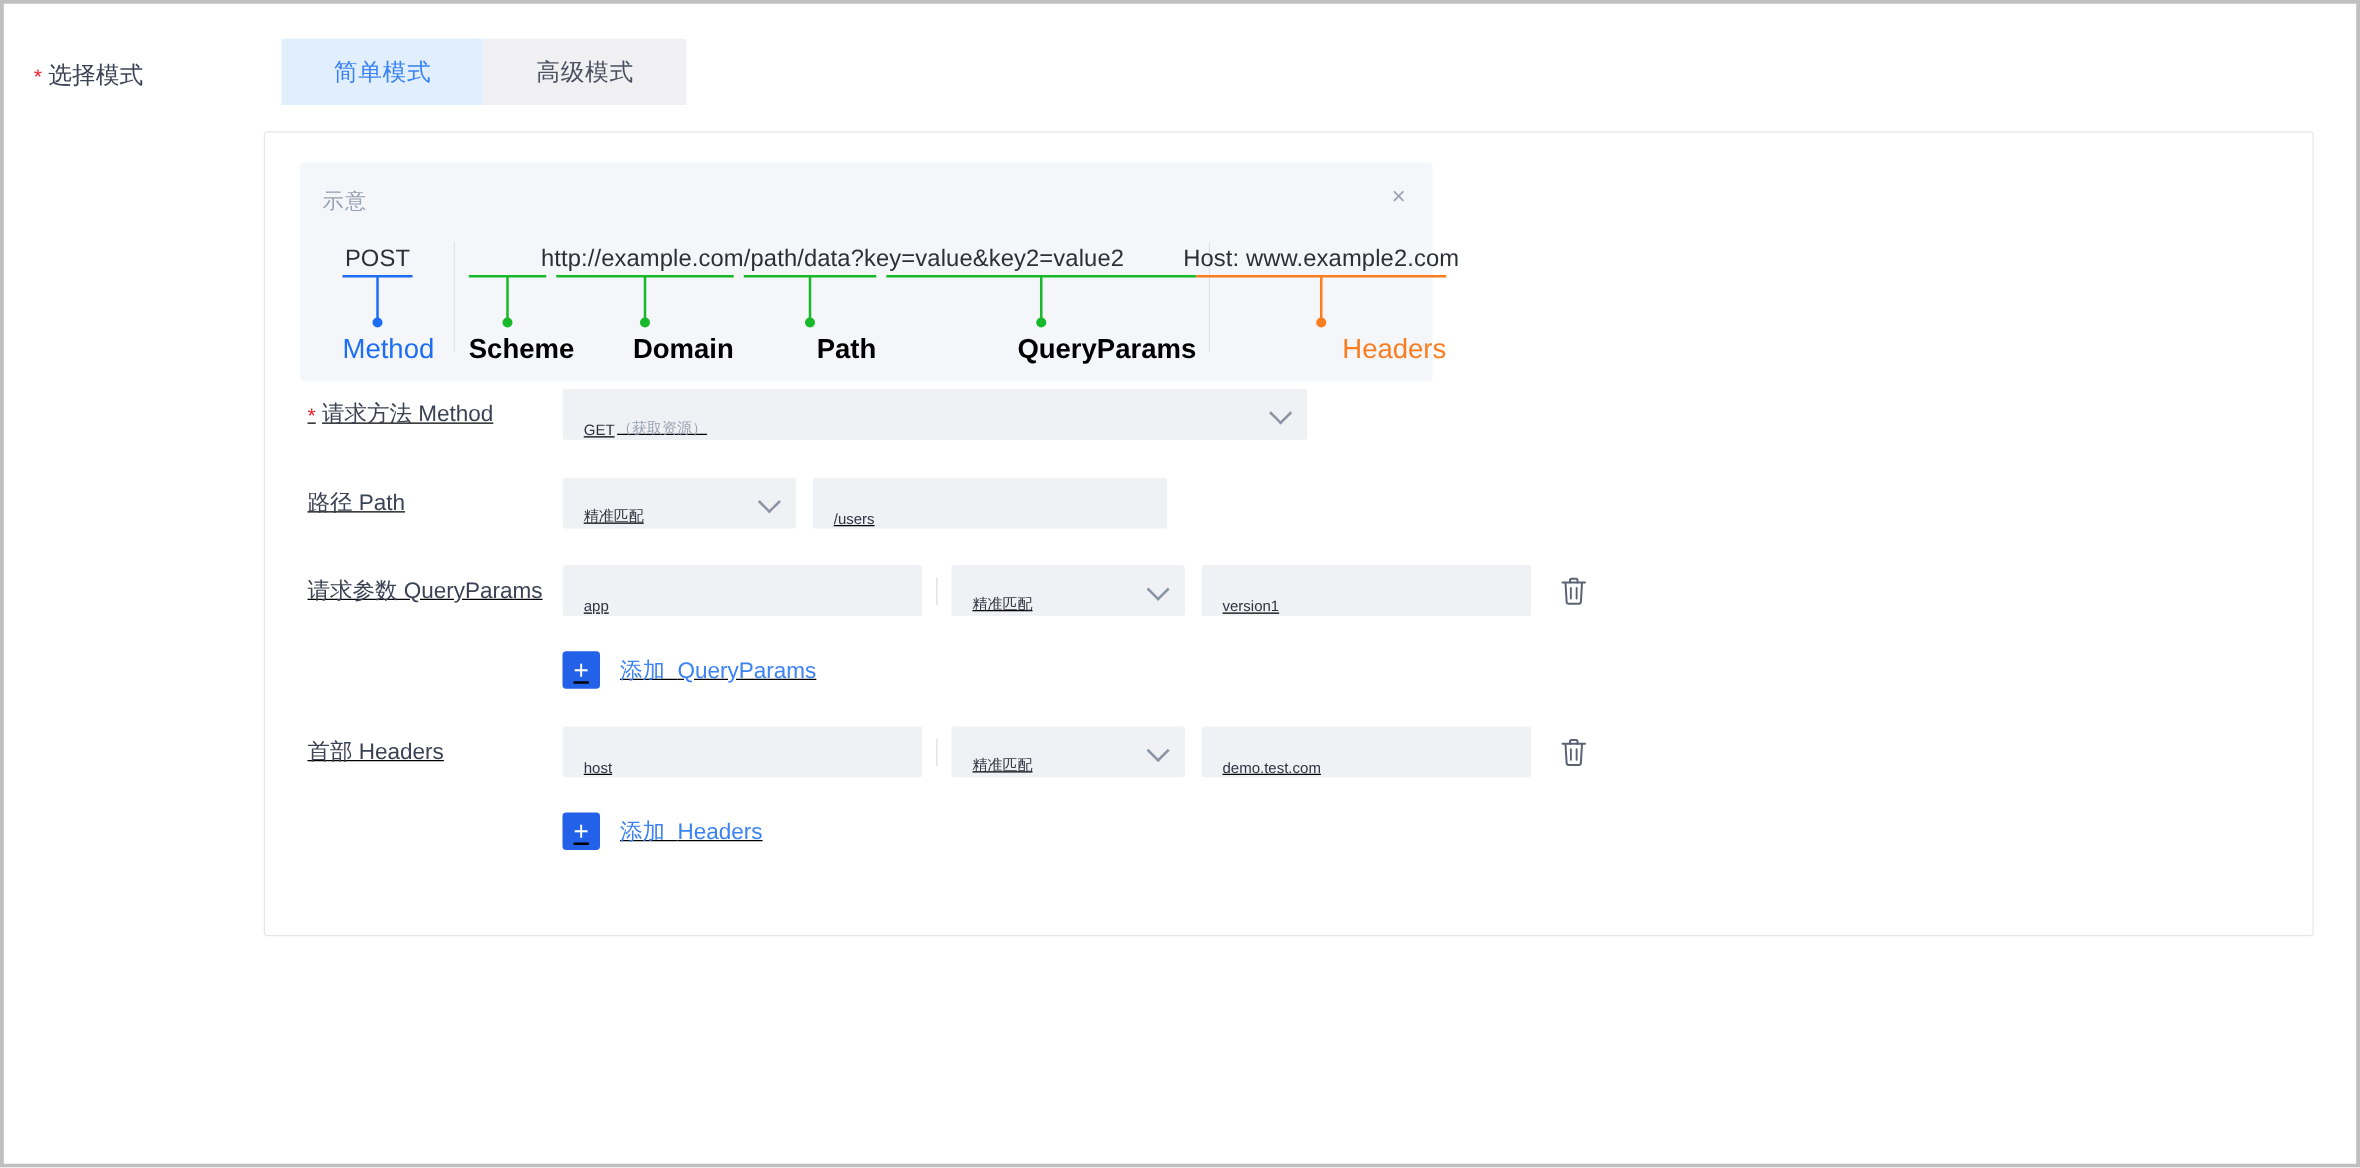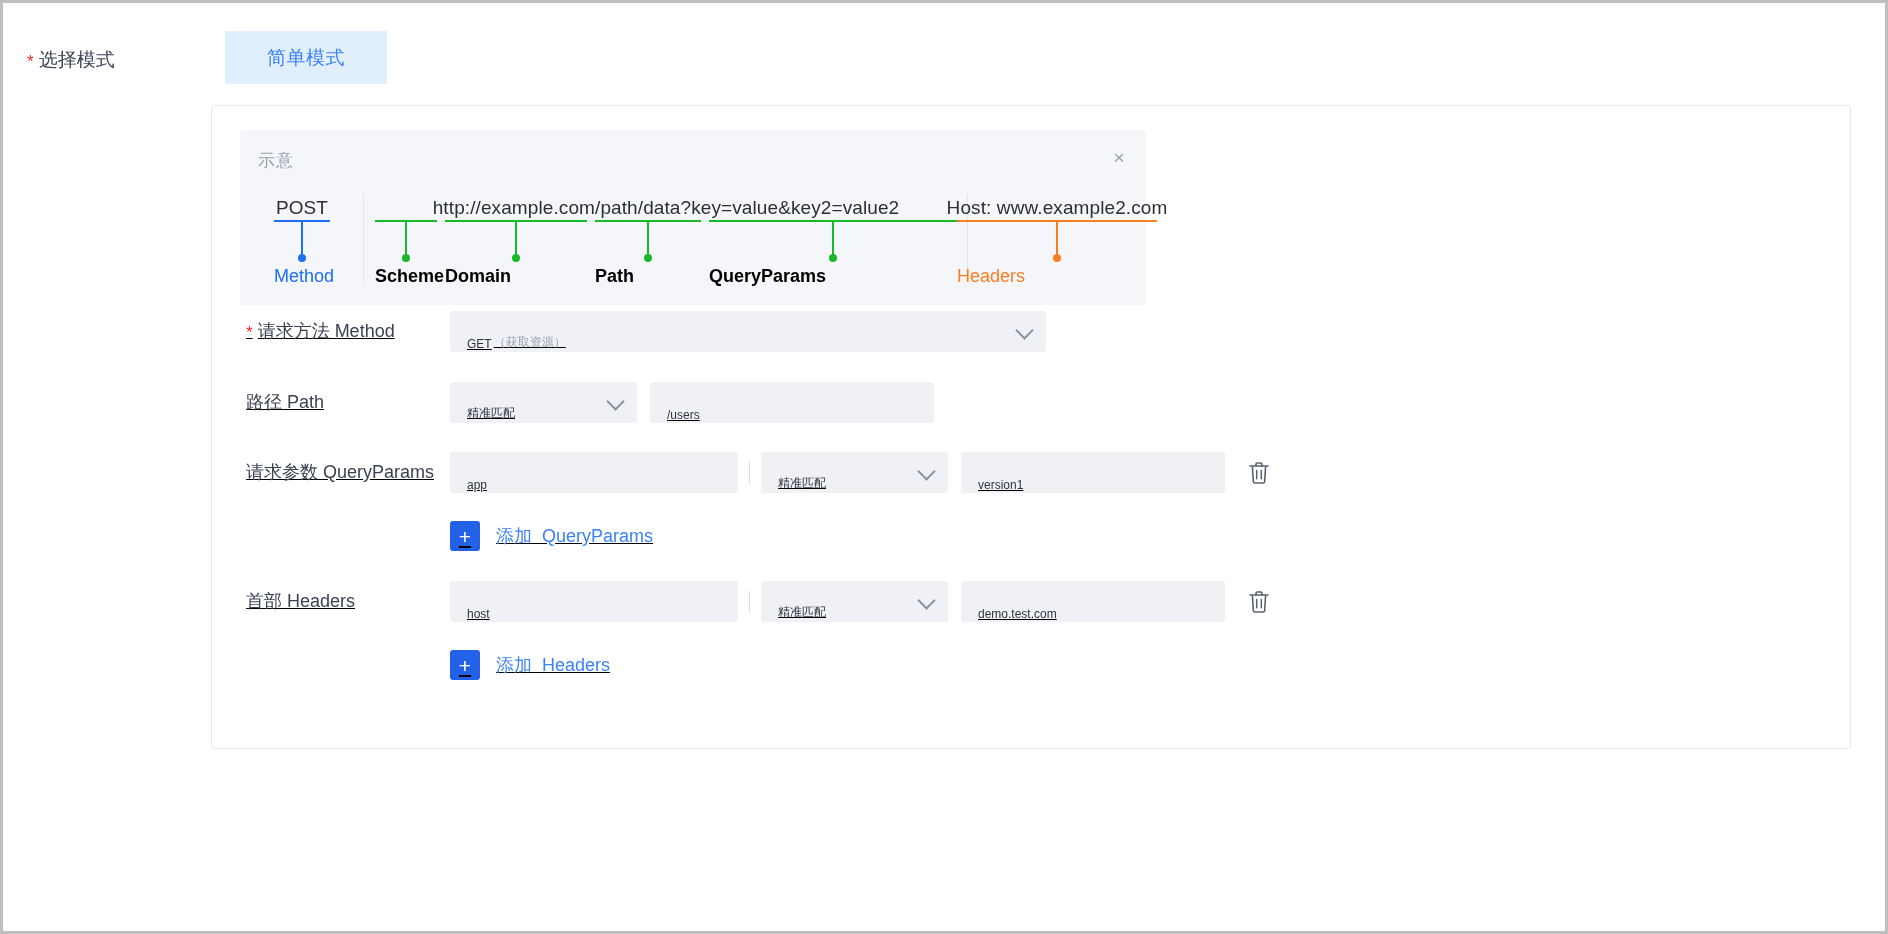--- a/index.html
+++ b/index.html
@@ -153,22 +153,22 @@
     left: 50%;
     width: 8px; height: 8px;
     border-radius: 50%;
     transform: translateX(-50%);
   }
   .labels-row {
     display: flex;
     margin-top: -4px;
   }
   .dlabel {
-    font-size: 18px;
-    text-align: left;
+    font-size: 22px;
+    text-align: right;
     white-space: nowrap;
   }
 
   .c-method { color: #1d6ef5; }
   .bg-method { background: #1d6ef5; }
   .c-url { color: #000000; font-weight: bold; }
   .bg-url { background: #17b82a; }
   .c-head { color: #fa7d20; }
   .bg-head { background: #fa7d20; }
 
@@ -274,20 +274,21 @@
 <body>
 
 <div class="page">
 
   <div class="mode-row">
     <div class="mode-label">
       <span class="req-star">*</span><span>选择模式</span>
     </div>
     <div class="tabs">
       <div class="tab active">简单模式</div>
+      <div class="tab inactive">高级模式</div>
     </div>
   </div>
 
   <div class="card">
 
     <div class="illus">
       <div class="illus-title">示意</div>
       <div class="illus-close">×</div>
 
       <div class="diagram">

